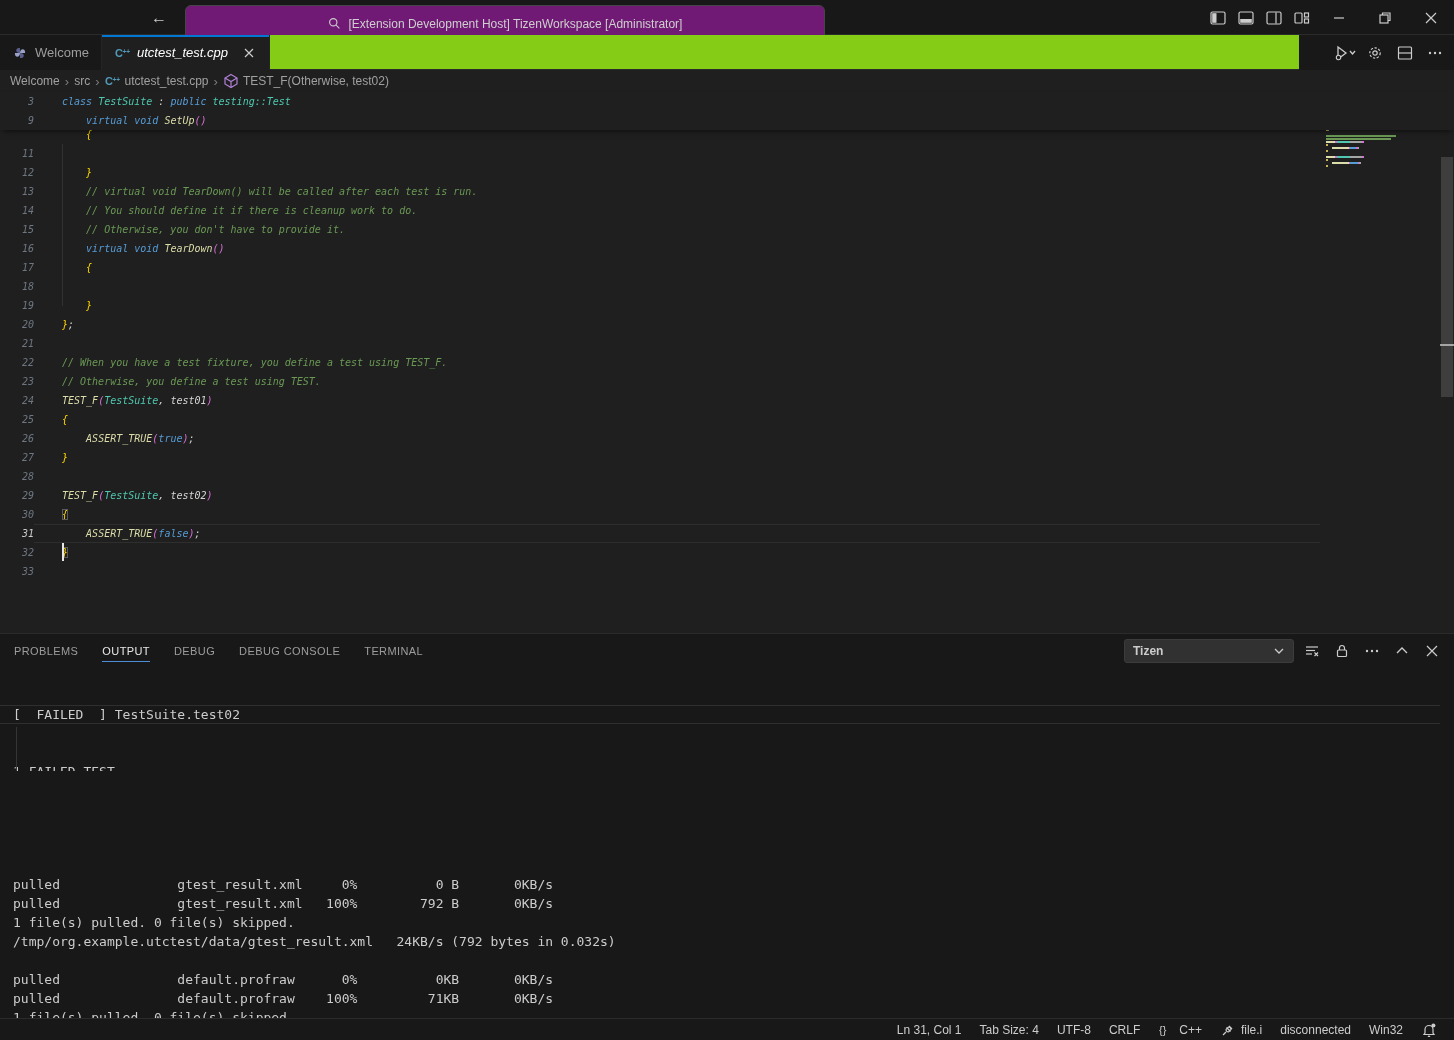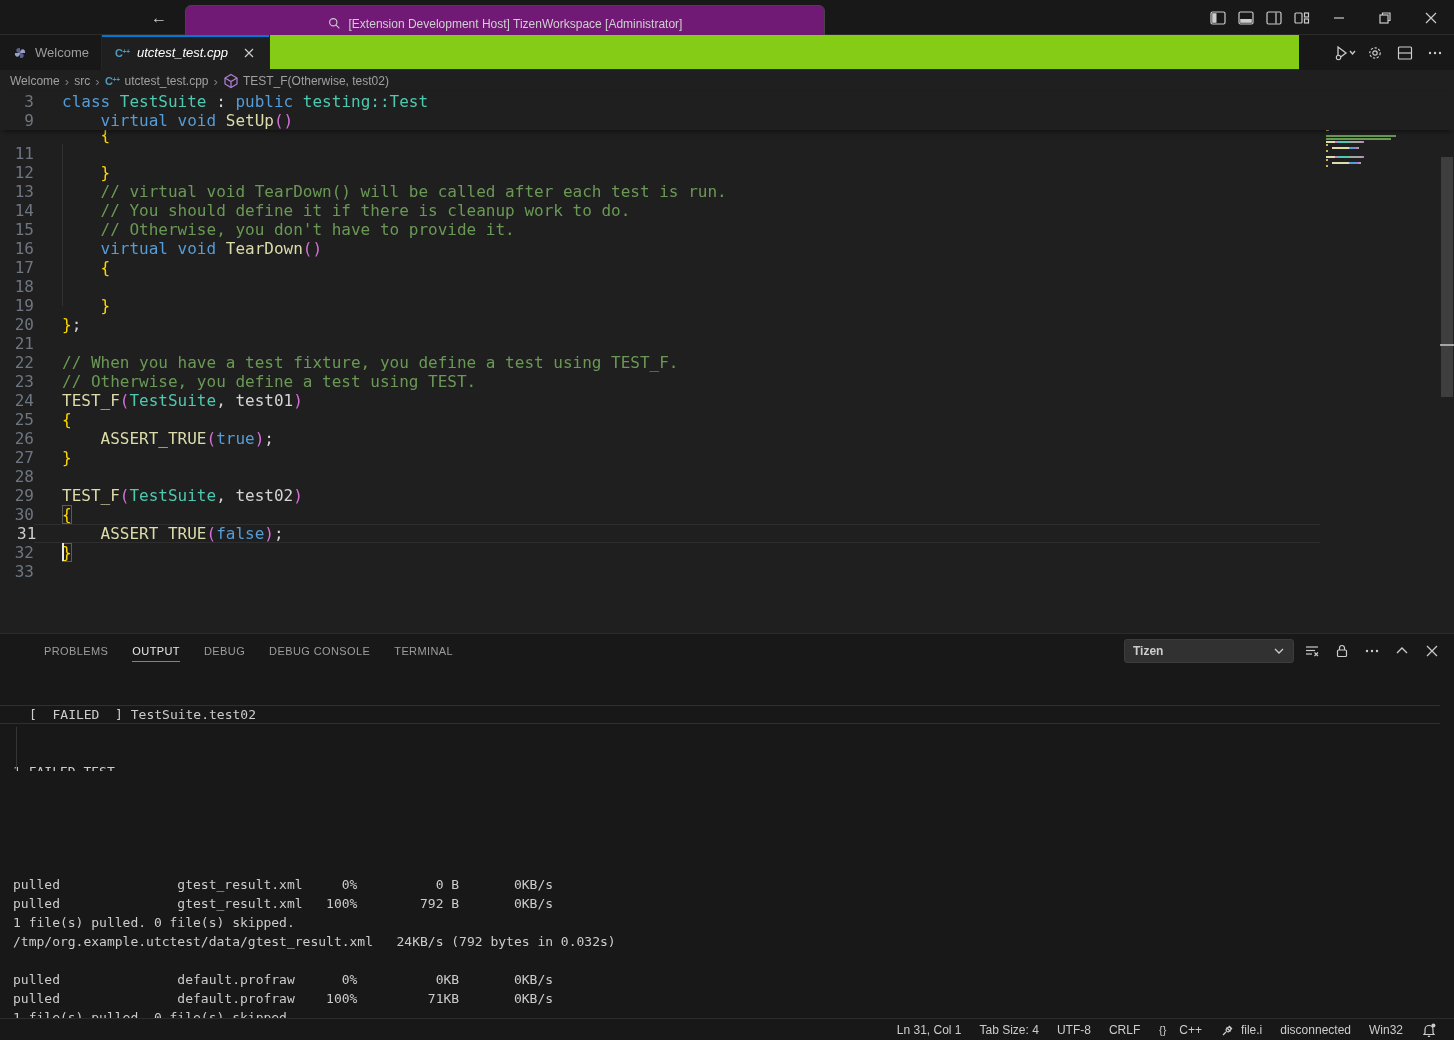--- a/index.html
+++ b/index.html
@@ -32,21 +32,21 @@
   .eaction { width:26px; height:26px; display:flex; align-items:center; justify-content:center; border-radius:4px; color:#cccccc; }
 
   
   #breadcrumb { position:absolute; left:0; top:70px; width:1454px; height:22px; background:#1f1f1f;
                 display:flex; align-items:center; padding-left:10px; font-size:12px; color:#a0a0a0; gap:3px; }
   .bc-item { display:flex; align-items:center; gap:4px; }
   .bc-sep { color:#7c7c7c; font-size:13px; padding:0 2px; }
 
   
   #editor { position:absolute; left:0; top:92px; width:1454px; height:541px; background:#1f1f1f; }
-  .code { font-family:"DejaVu Sans Mono", monospace; font-size:16px; line-height:19px; white-space:pre; }
+  .code { font-family:"DejaVu Sans Mono", monospace; font-size:10px; line-height:19px; white-space:pre;font-style:italic; }
   .row { position:relative; height:19px; width:1330px; }
   .row .num { display:inline-block; width:34px; text-align:right; color:#6e7681; }
   .row.cur .num { color:#cccccc;padding-left:17px; }
   .row .src { margin-left:28px; }
   .row.cur::after { content:''; position:absolute; left:34px; width:1286px; top:0; bottom:0;
                     box-shadow:inset 0 1px 0 #2e2e2e, inset 0 -1px 0 #2e2e2e; pointer-events:none; }
   #sticky { position:relative; z-index:3; background:#1f1f1f; box-shadow:0 4px 6px -3px rgba(0,0,0,.6); }
   #partial-line { height:14px; overflow:hidden; }
   #partial-line .row { margin-top:-5px; }
   .tok-kw{color:#569cd6}.tok-ty{color:#4ec9b0}.tok-fn{color:#dcdcaa}.tok-cm{color:#6a9955}
@@ -57,33 +57,33 @@
   #minimap { position:absolute; right:54px; top:0; width:74px; }
   .mm-line { height:3px; display:flex; }
   .mm-seg { height:2px; margin-top:1px; }
   #scrollbar { position:absolute; right:0; top:0; width:14px; height:541px; }
   #scroll-slider { position:absolute; left:1px; width:12px; background:rgba(121,121,121,.35); }
   #cursor-mark { position:absolute; left:0; width:14px; height:2px; background:rgba(200,200,200,.75); }
 
   
   #panel { position:absolute; left:0; top:633px; width:1454px; height:385px; background:#181818;
            border-top:1px solid #2b2b2b; }
-  #panel-header { position:absolute; left:0; top:0; width:1454px; height:33px; display:flex; align-items:center;padding-left:30px; }
+  #panel-header { position:absolute; left:0; top:0; width:1454px; height:33px; display:flex; align-items:center; }
   #panel-tabs { display:flex; align-items:center; padding-left:14px; gap:24px; }
   .ptab { font-size:11px; letter-spacing:.4px; color:#9d9d9d; height:33px; display:flex; align-items:center; position:relative; }
   .ptab.active { color:#e7e7e7; }
   .ptab.active::after { content:''; position:absolute; left:0; right:0; bottom:5px; height:1.5px; background:#4d8fd6; }
   #panel-controls { position:absolute; right:10px; top:0; height:33px; display:flex; align-items:center; gap:6px;font-weight:bold; }
   #channel-select { width:170px; height:24px; background:#313131; border:1px solid #3c3c3c; border-radius:3px;
                     display:flex; align-items:center; justify-content:space-between; padding:0 8px; font-size:12px; color:#cccccc; }
   .pbtn { width:24px; height:24px; display:flex; align-items:center; justify-content:center; border-radius:4px; color:#cccccc; }
   #panel-body { position:absolute; left:0; top:33px; width:1440px; height:352px; overflow:hidden;
                 font-family:"DejaVu Sans Mono", monospace; font-size:13px; line-height:19px;
                 white-space:pre; color:#cccccc; }
-  #out-sticky { position:relative; height:19px; padding-left:29px;
+  #out-sticky { position:relative; height:19px; padding-left:13px;
                 box-shadow:inset 0 1px 0 #2f2f2f, inset 0 -1px 0 #2f2f2f; background:#181818; }
   #out-clip { height:9px; overflow:hidden; padding-left:13px; }
   #out-guide { position:absolute; left:16px; top:60px; width:1px; height:44px; background:#353535; }
   #out-lines { margin-top:9px; padding-left:13px; }
   .oline { height:19px; }
 
   
   #statusbar { position:absolute; left:0; top:1018px; width:1454px; height:22px; background:#181818;
                border-top:1px solid #2b2b2b; display:flex; align-items:center; justify-content:flex-end;
                font-size:12px; color:#cccccc; padding-right:8px; }

